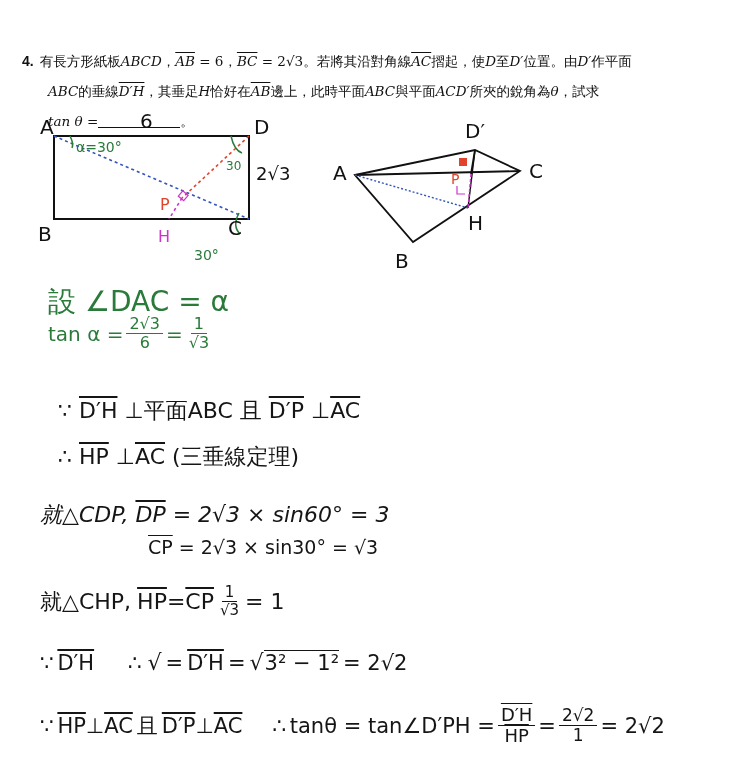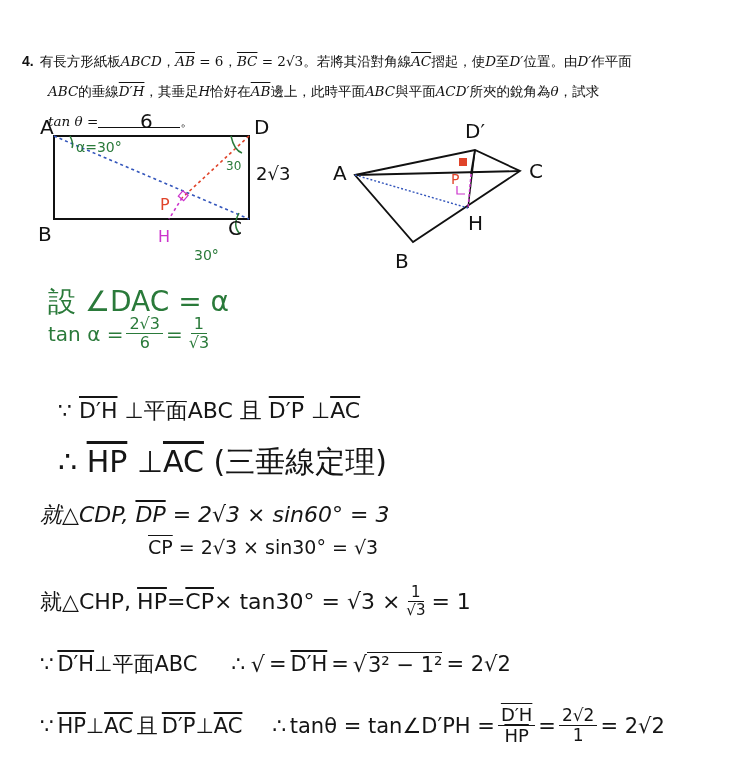--- a/index.html
+++ b/index.html
@@ -91,21 +91,21 @@
     </span>
 </div>
 
 <div class="hw black" style="left:58px;top:396px;font-size:22px;">
   <span>∵</span>
   <span class="ovl">D′H</span>
   <span>⊥平面ABC 且</span>
   <span class="ovl">D′P</span>
   <span>⊥</span><span class="ovl">AC</span>
 </div>
-<div class="hw black" style="left:58px;top:442px;font-size:30px;">
+<div class="hw black" style="left:58px;top:442px;font-size:22px;">
   <span>∴</span>
   <span class="ovl">HP</span>
   <span>⊥</span><span class="ovl">AC</span>
   <span>(三垂線定理)</span>
 </div>
 
 <div class="hw black" style="left:40px;top:500px;font-size:22px;font-style:italic;">
   <span>就△CDP,</span>
   <span class="ovl">DP</span>
   <span>= 2√3 × sin60° = 3</span>
@@ -113,32 +113,30 @@
 <div class="hw black" style="left:148px;top:536px;font-size:19px;">
   <span class="ovl">CP</span>
   <span>= 2√3 × sin30° = √3</span>
 </div>
 
 <div class="hw black" style="left:40px;top:585px;font-size:22px;display:flex;align-items:center;">
   <span>就△CHP,</span>
   <span class="ovl" style="margin-left:6px;">HP</span>
   <span>=</span>
   <span class="ovl">CP</span>
-  <span>× tan30° = √3 ×</span>
   <span class="frac" style="font-size:15px;">
       <span class="num">1</span>
       <span class="den">√3</span>
     </span>
   <span>= 1</span>
 </div>
 
 <div class="hw black" style="left:40px;top:650px;font-size:21px;display:flex;align-items:center;">
   <span>∵</span>
   <span class="ovl" style="margin-left:4px;">D′H</span>
-  <span>⊥平面ABC</span>
   <span style="margin-left:34px;">∴</span>
   <span class="sqrtsign" style="margin-left:6px;">√</span>
   <span style="margin:0 4px;">=</span>
   <span class="ovl">D′H</span>
   <span style="margin:0 4px;">=</span>
   <span class="sqrtsign">√</span>
     <span class="sqrt">3² − 1²</span>
   <span style="margin-left:4px;">= 2√2</span>
 </div>
 

